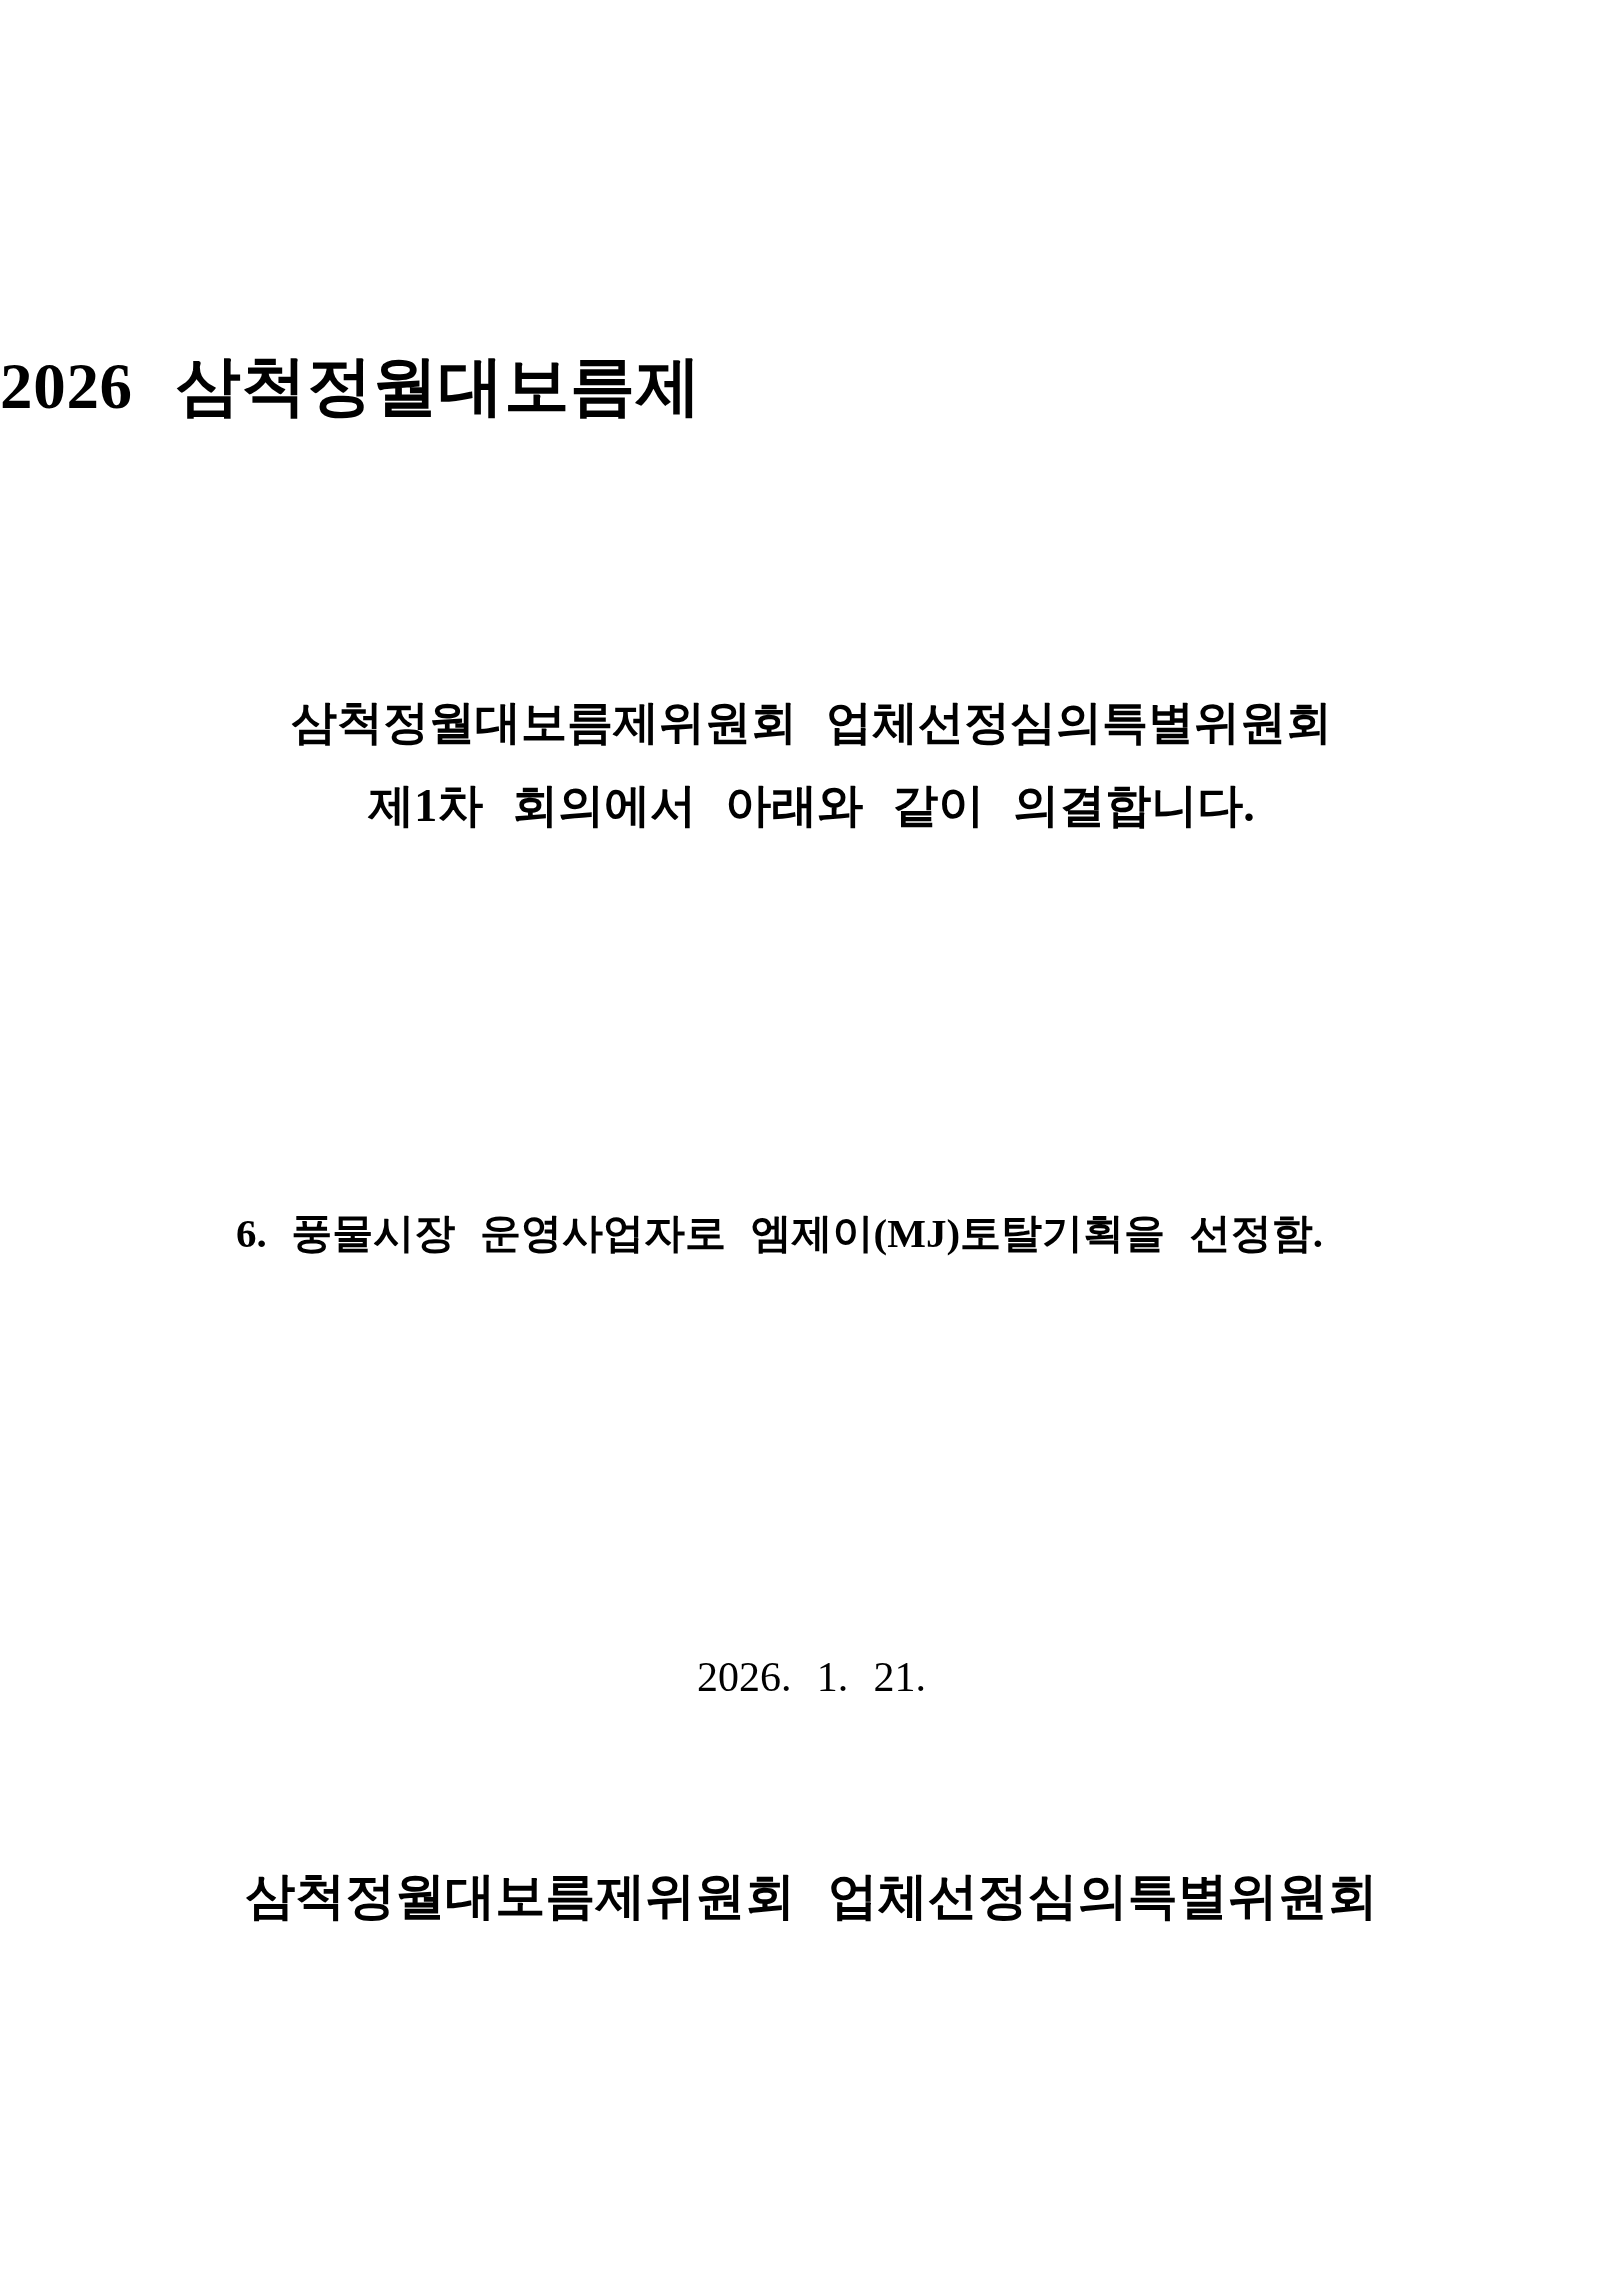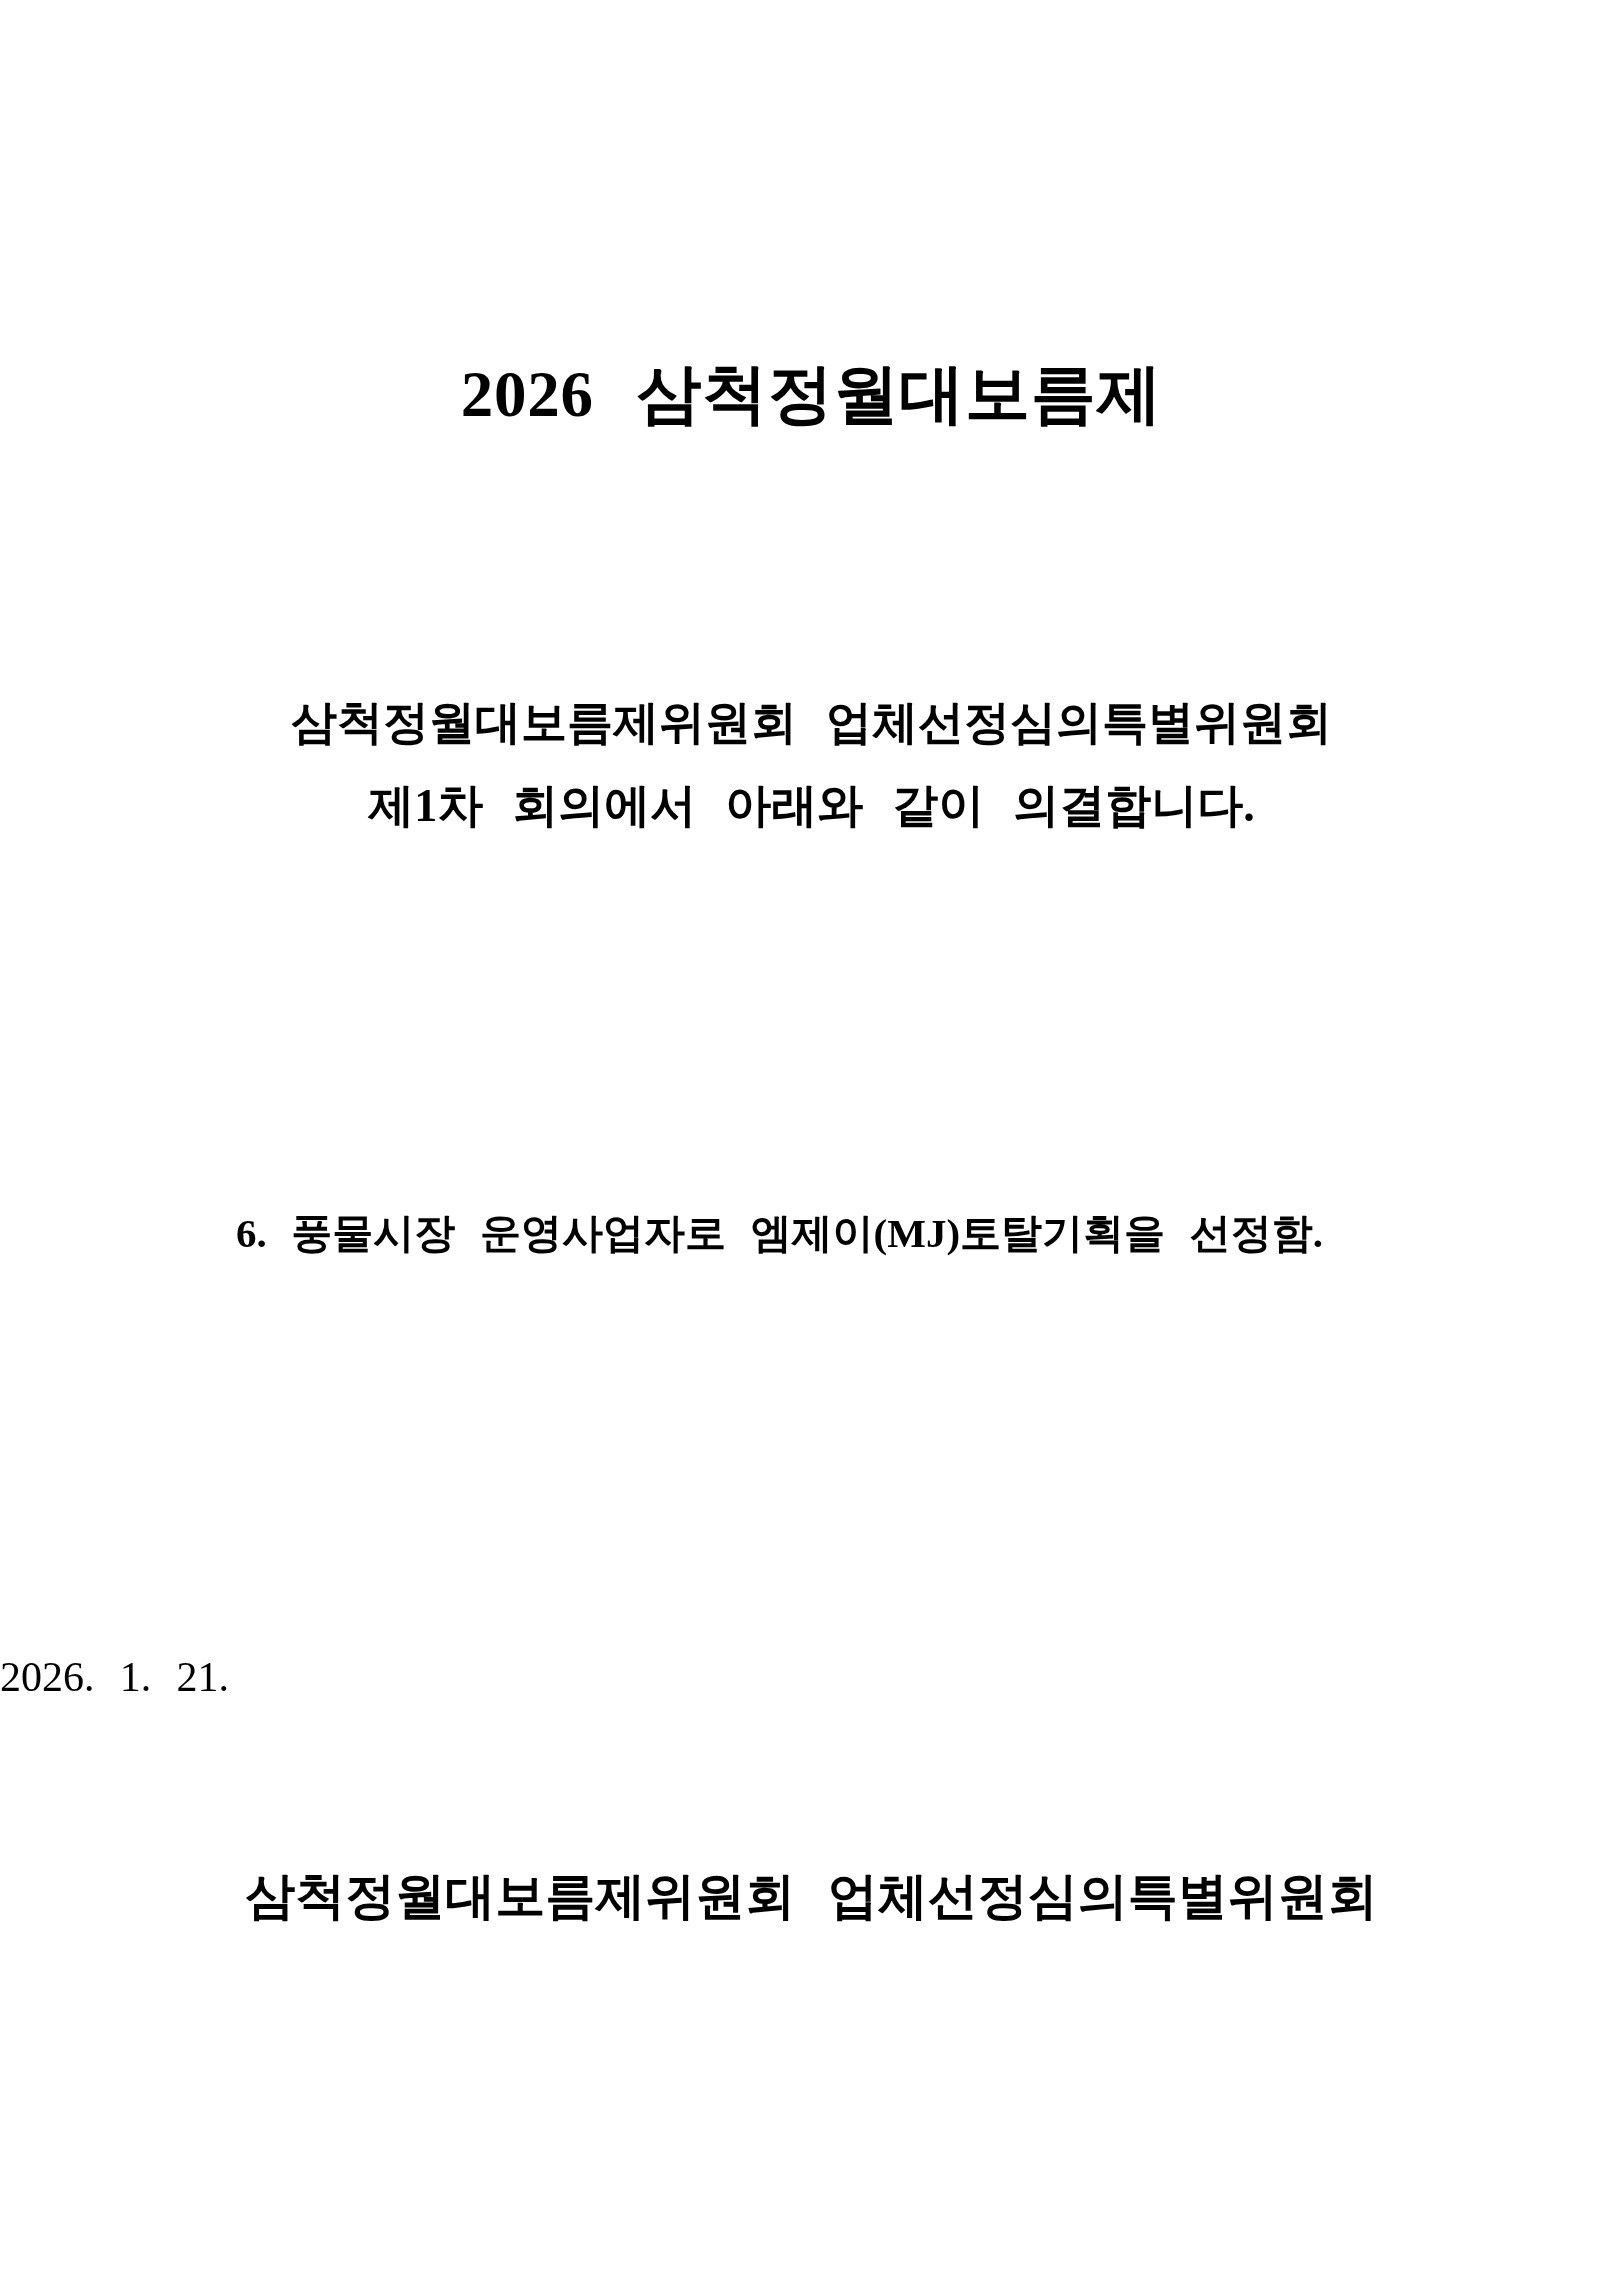--- a/index.html
+++ b/index.html
@@ -14,24 +14,23 @@
     height: 2295px;
     background: #ffffff;
     color: #000000;
     font-family: "Liberation Serif", "DejaVu Serif", serif;
     overflow: hidden;
   }
 
   
   .doc-title {
     position: absolute;
-    top: 338px;
+    top: 330px;
     left: 0;
     width: 100%;
-    text-align: center;
     font-size: 65px;
     font-weight: 700;
     line-height: 113px;
     word-spacing: 0.40em;
     letter-spacing: 0.7px;
   }
 
   
   .intro {
     position: absolute;
@@ -83,21 +82,21 @@
     white-space: nowrap;
     list-style: none;
   }
 
   
   .doc-date {
     position: absolute;
     top: 1652px;
     left: 0;
     width: 100%;
-    text-align: left;
+    text-align: center;
     font-size: 42px;
     font-weight: 400;
     line-height: 51px;
     word-spacing: 0.35em;
   }
 
   
   .doc-footer {
     position: absolute;
     top: 1866px;

